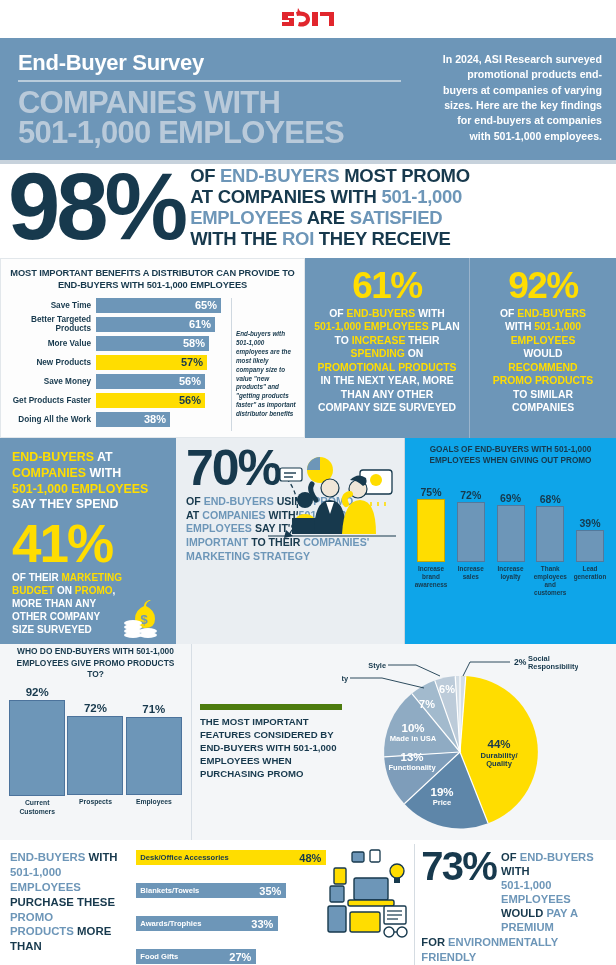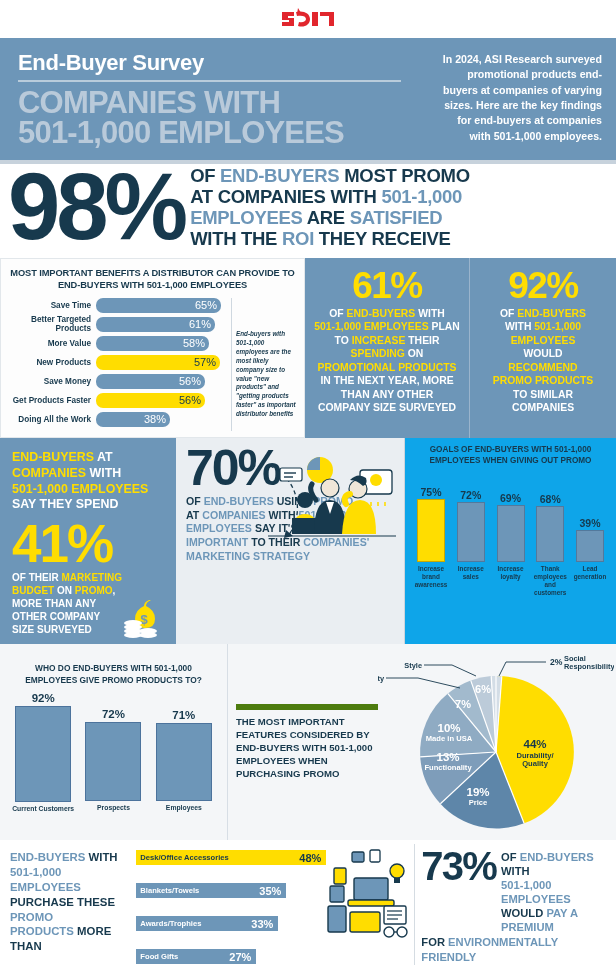--- a/index.html
+++ b/index.html
@@ -56,21 +56,21 @@
   .benefits-wrap { width:305px; background:#fdfdfd; border:1px solid #e2e7eb; padding:8px 7px 6px 7px; }
   .benefits-title {
     text-align:center; font-size:9.3px; font-weight:bold; color:#17394d;
     line-height:1.3; margin-bottom:7px; letter-spacing:-0.1px;
   }
   .benefits-body { display:flex; gap:4px; }
   .bars { flex:1 1 auto; }
   .brow { display:flex; align-items:center; margin-bottom:4px; height:15px; }
   .blabel { width:88px; text-align:right; font-size:8.2px; font-weight:bold; color:#17394d; padding-right:5px; }
   .bbar { height:15px; display:flex; align-items:center; justify-content:flex-end; padding-right:4px;
-          font-size:11px; font-weight:normal;border-radius:7px; }
+          font-size:11px; font-weight:bold; }
   .bbar.blue { background:#6d96b8; color:#ffffff; }
   .bbar.gold { background:#ffdd00; color:#17394d; }
   .bnote {
     width:66px; flex:0 0 66px; font-size:6.3px; line-height:1.42; font-style:italic;
     font-weight:bold; color:#17394d; border-left:1px solid #cfd8e0; padding:32px 0 0 4px;
   }
 
   
   .stat-col { padding:10px 8px 8px 8px; text-align:center; color:#ffffff; }
   .stat-col.c61 { width:165px; border-right:1px solid #9ab4cc; }
@@ -97,21 +97,21 @@
   .goals { width:211px; background:#0ea5e9; padding:7px 6px 4px 6px; }
   .goals-title { text-align:center; font-size:8.2px; font-weight:bold; color:#17394d; line-height:1.32; }
   .goals-body { display:flex; align-items:flex-end; justify-content:space-between; height:122px; margin-top:6px; padding:0 2px; }
   .gcol { width:36px; display:flex; flex-direction:column; align-items:center; justify-content:flex-end; height:100%; }
   .gval { font-size:10.5px; font-weight:bold; color:#17394d; margin-bottom:1px; }
   .gbar { width:28px; background:#6d96b8; border:1px solid #53799c; }
   .gbar.gold { background:#ffdd00; border-color:#c8a800; }
   .glab { font-size:6.4px; font-weight:bold; color:#17394d; text-align:center; line-height:1.25; margin-top:3px; height:30px; }
 
   
-  .who { width:228px; background:#f4f6f8; padding:19px 8px 4px 8px; border-right:1px solid #d7dee5; }
+  .who { width:192px; background:#f4f6f8; padding:2px 8px 4px 8px; border-right:1px solid #d7dee5; }
   .who-title { text-align:center; font-size:8.4px; font-weight:bold; color:#17394d; line-height:1.35; }
   .who-body { display:flex; align-items:flex-end; justify-content:space-around; height:130px; margin-top:6px; }
   .wcol { width:62px; display:flex; flex-direction:column; align-items:center; justify-content:flex-end; height:100%; }
   .wval { font-size:11.5px; font-weight:bold; color:#17394d; margin-bottom:2px; }
   .wbar { width:56px; background:#6d96b8; border:1px solid #4c7characteristic; border:1px solid #4c739c; }
   .wlab { font-size:6.8px; font-weight:bold; color:#17394d; text-align:center; line-height:1.25; margin-top:3px; height:18px; }
 
   
   .pie-sec { width:388px; background:#f4f6f8; display:flex; align-items:center; padding:4px 2px 4px 6px; position:relative; }
   .pie-cap { width:148px; font-size:9.6px; font-weight:bold; color:#17394d; line-height:1.35;
@@ -187,21 +187,21 @@
           <div class="brow">
             <div class="blabel">Better Targeted Products</div>
             <div class="bbar blue" style="width:119px">61%</div>
           </div>
           <div class="brow">
             <div class="blabel">More Value</div>
             <div class="bbar blue" style="width:113px">58%</div>
           </div>
           <div class="brow">
             <div class="blabel">New Products</div>
-            <div class="bbar gold" style="width:124px">57%</div>
+            <div class="bbar gold" style="width:111px">57%</div>
           </div>
           <div class="brow">
             <div class="blabel">Save Money</div>
             <div class="bbar blue" style="width:109px">56%</div>
           </div>
           <div class="brow">
             <div class="blabel">Get Products Faster</div>
             <div class="bbar gold" style="width:109px">56%</div>
           </div>
           <div class="brow">

